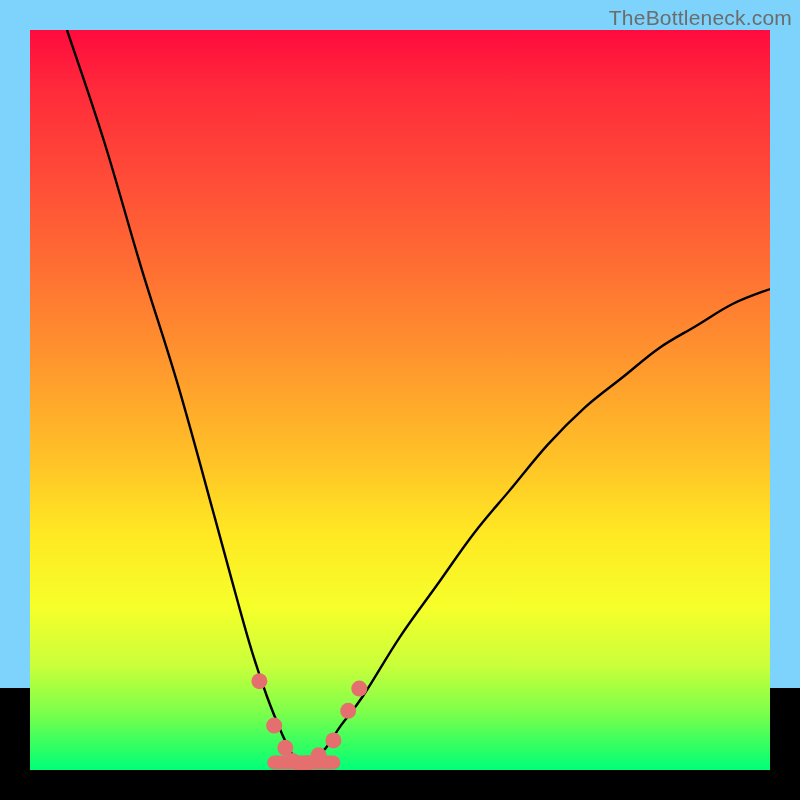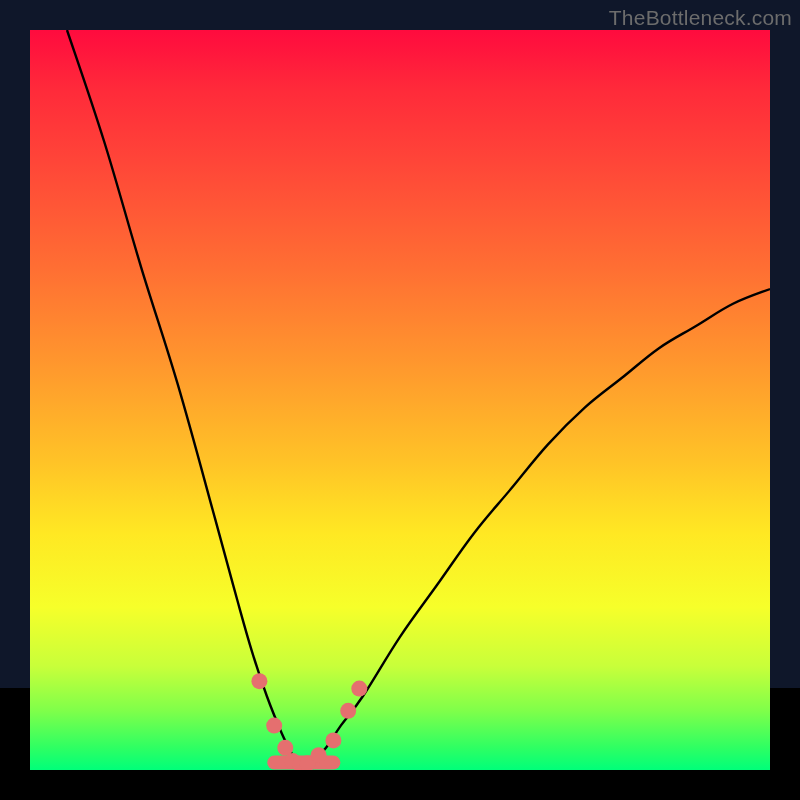--- a/index.html
+++ b/index.html
@@ -8,21 +8,21 @@
     width: 800px;
     height: 800px;
     background: #000;
     overflow: hidden;
     font-family: Arial, Helvetica, sans-serif;
   }
   .frame {
     position: absolute;
     left: 0; top: 0;
     width: 800px; height: 688px;
-    background: #0f172a;
+    background: #7dd3fc;
   }
   .plot-area {
     position: absolute;
     left: 30px;
     top: 30px;
     width: 740px;
     height: 740px;
     
     background: linear-gradient(to bottom,
       #ff0b3e 0%,

